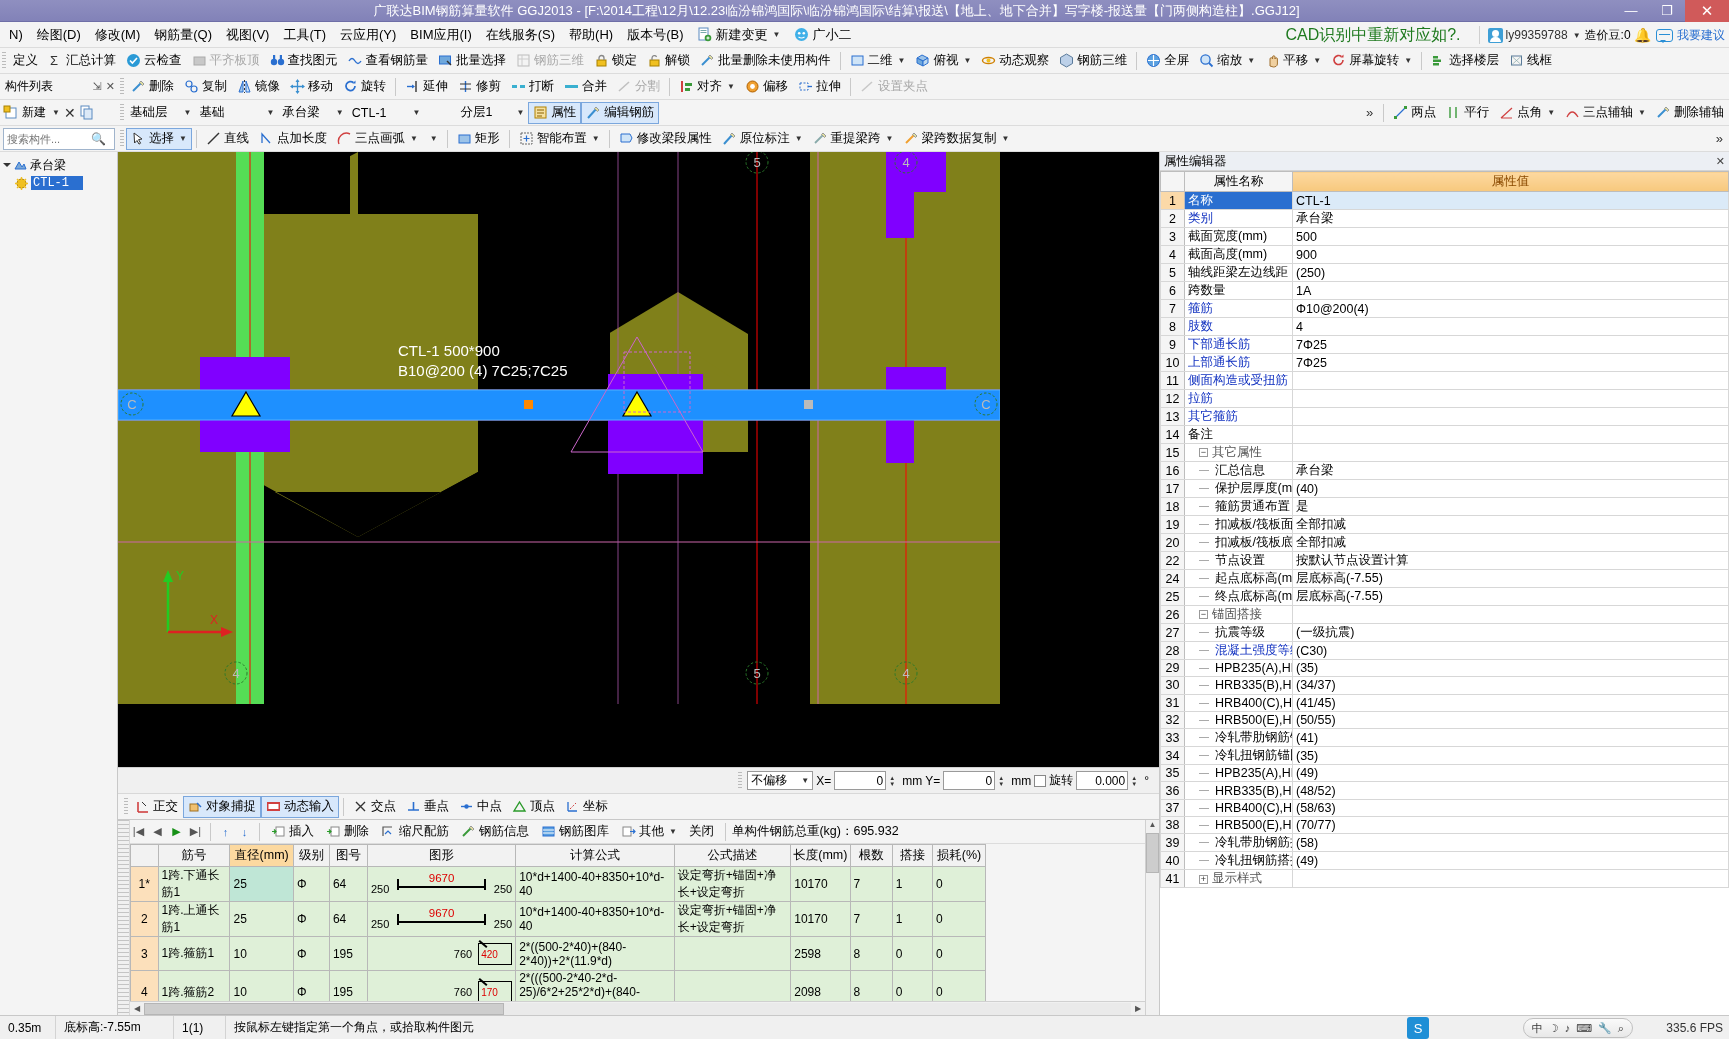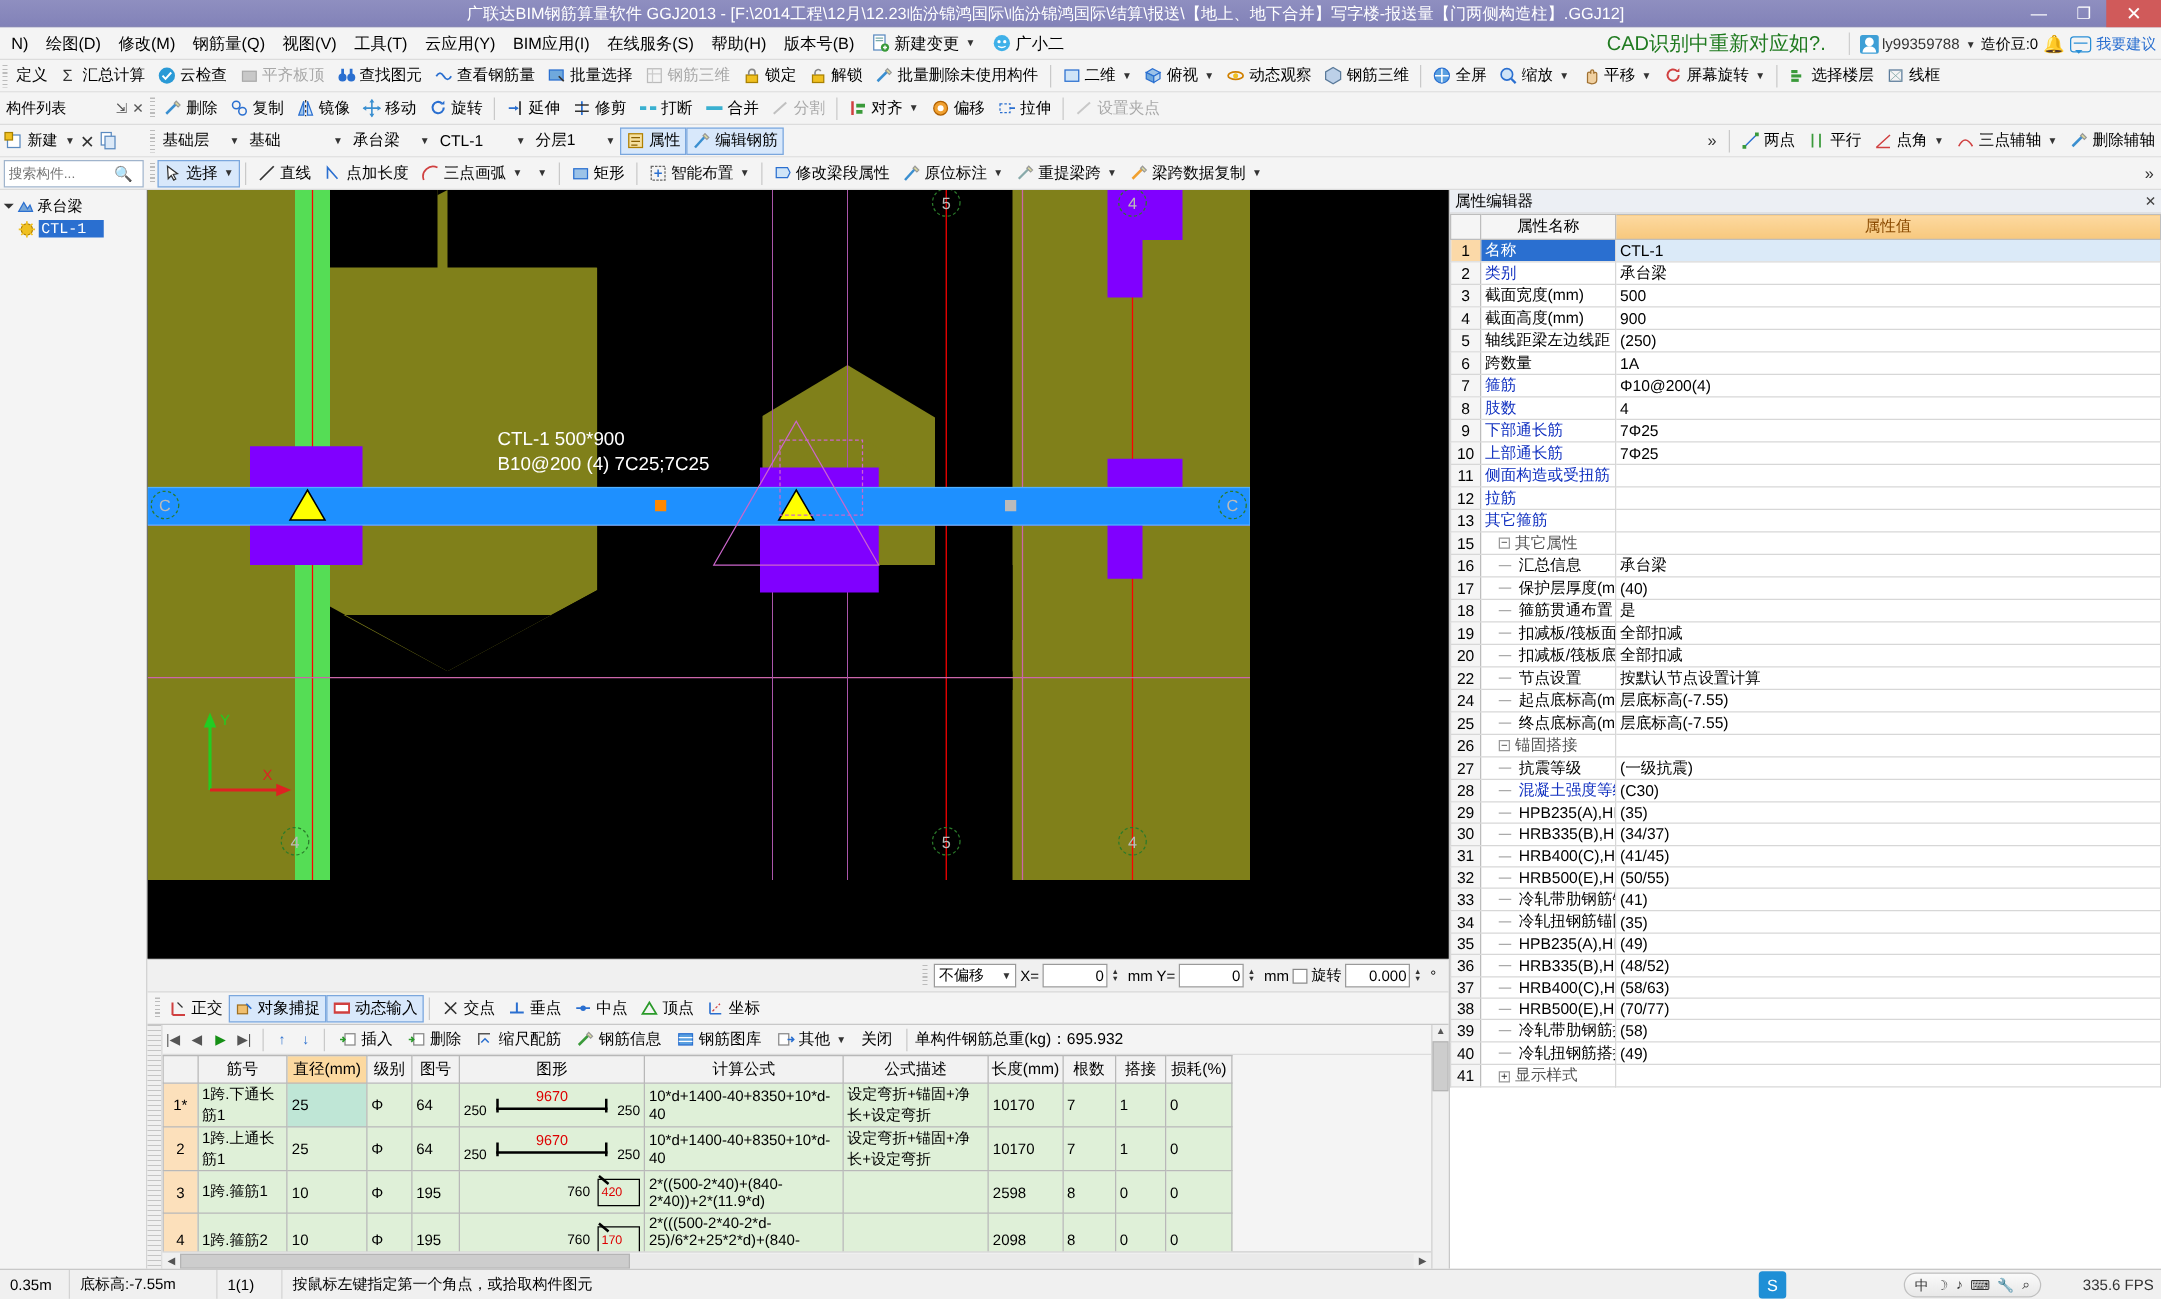--- a/index.html
+++ b/index.html
@@ -497,21 +497,21 @@
       <span class="caret">▼</span>
     </div>
   <div class="sel" style="display:flex;align-items:center;gap:14px;font-size:12.5px;padding:0 4px;">
       <span>承台梁</span>
       <span class="caret">▼</span>
     </div>
   <div class="sel" style="display:flex;align-items:center;gap:24px;font-size:12.5px;padding:0 4px;">
       <span>CTL-1</span>
       <span class="caret">▼</span>
     </div>
-  <div class="sel" style="display:flex;align-items:center;gap:22px;font-size:12.5px;padding:0 4px;">
+  <div class="sel" style="display:flex;align-items:center;gap:22px;font-size:12.5px;padding:0 4px;margin-left:32px;">
       <span>分层1</span>
       <span class="caret">▼</span>
     </div>
   <div class="tb checked">
       <span class="ico"><svg width="15" height="15" viewBox="0 0 15 15">
           <rect x="2" y="2" width="11" height="11" fill="#f5e0a0" stroke="#b08000"></rect>
           <path d="M4 5h7M4 8h7M4 11h5" stroke="#8a6000"></path>
         </svg></span>
       <span>属性</span>
     </div>
@@ -1149,20 +1149,25 @@
               <td class="num">12</td>
               <td class="key blue">拉筋</td>
               <td class="val"></td>
             </tr>
             <tr>
               <td class="num">13</td>
               <td class="key blue">其它箍筋</td>
               <td class="val"></td>
             </tr>
             <tr>
+              <td class="num">14</td>
+              <td class="key">备注</td>
+              <td class="val"></td>
+            </tr>
+            <tr>
               <td class="num">15</td>
               <td class="key grp"><span class="expander">−</span>其它属性</td>
               <td class="val"></td>
             </tr>
             <tr>
               <td class="num">16</td>
               <td class="key ind">汇总信息</td>
               <td class="val">承台梁</td>
             </tr>
             <tr>

